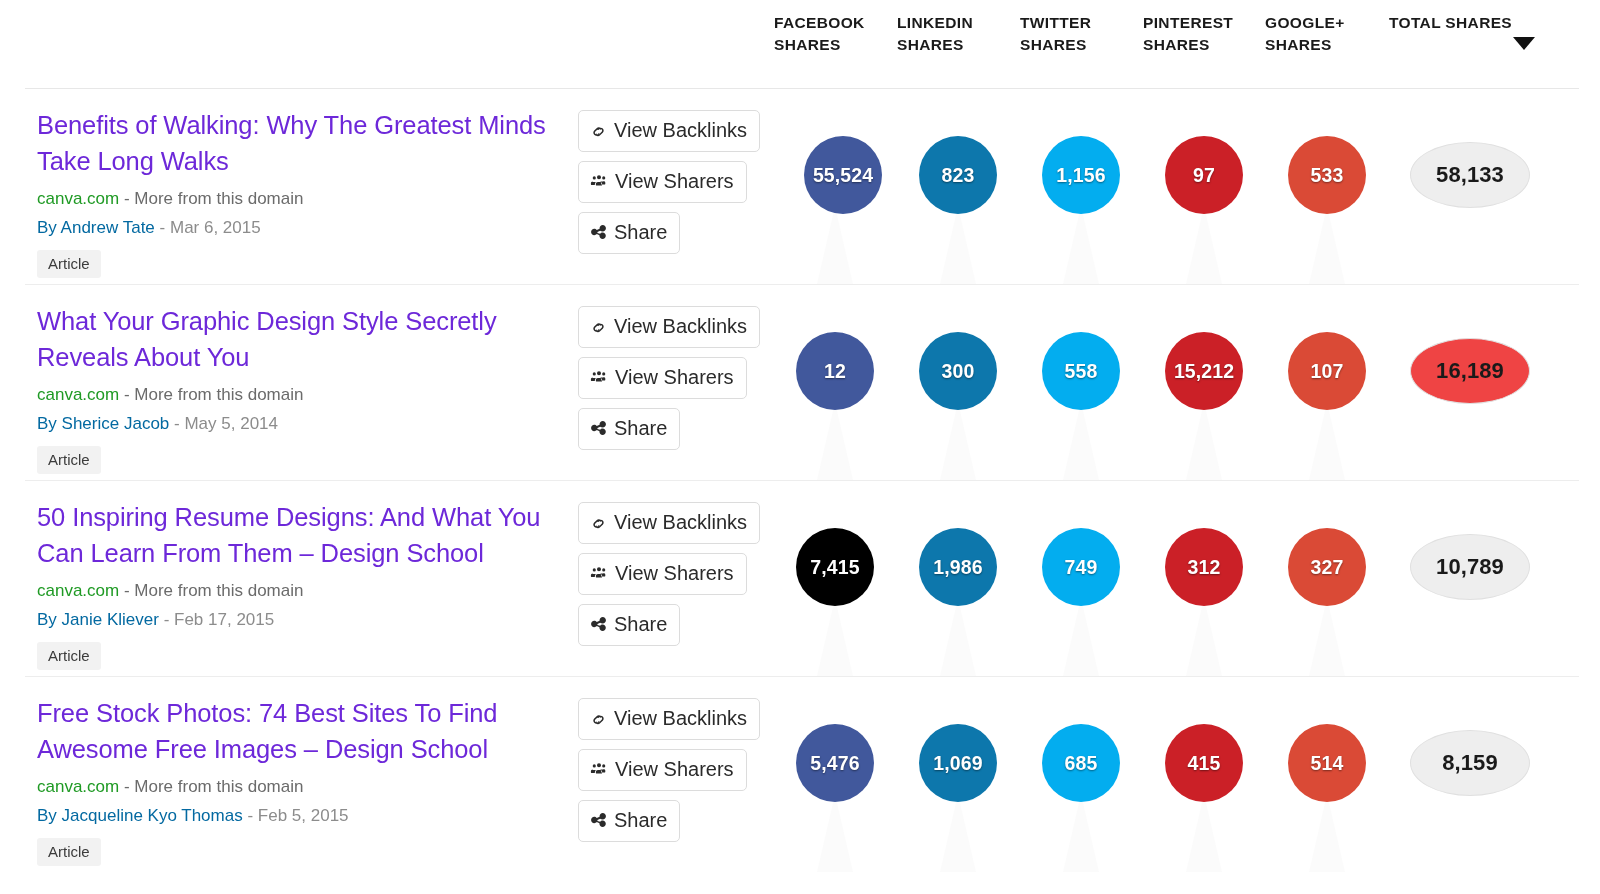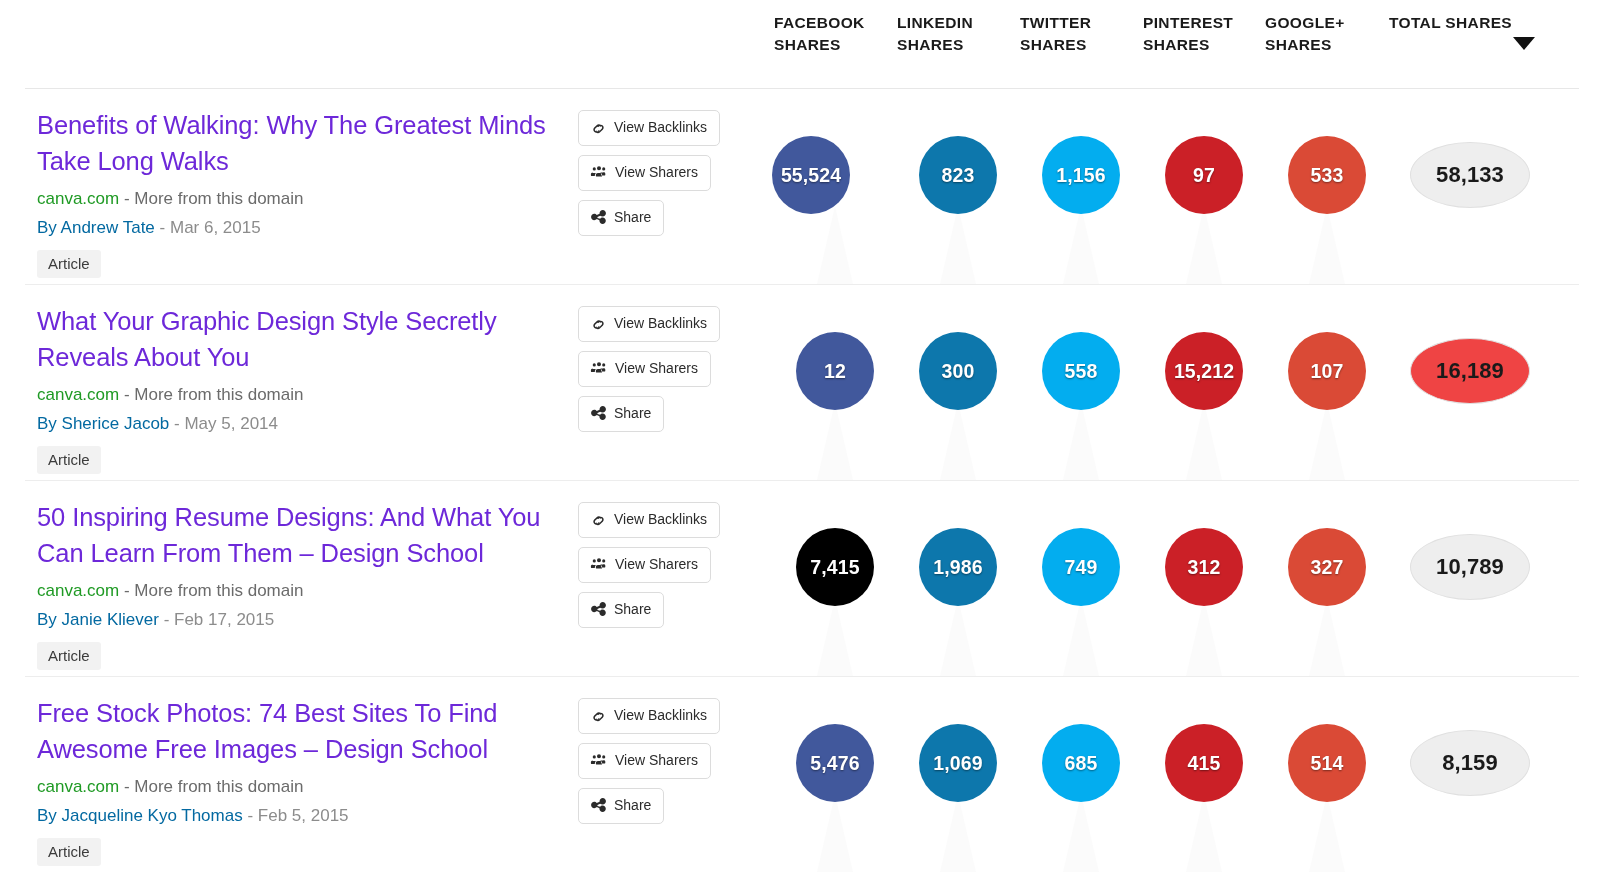--- a/index.html
+++ b/index.html
@@ -139,21 +139,21 @@
     width: 175px;
   }
   .btn {
     display: inline-flex;
     align-items: center;
     gap: 7px;
     background: #fff;
     border: 1px solid #dcdcdc;
     border-radius: 5px;
     padding: 8px 12px 9px 11px;
-    font-size: 14px;
+    font-size: 20px;
     color: #2b2b2b;
     cursor: pointer;
     margin-bottom: 9px;
     font-family: "Liberation Sans", sans-serif;
     line-height: 1.15;
     white-space: nowrap;
   }
   .btn svg { display: block; flex: none; }
 
   
@@ -270,21 +270,21 @@
         <span>Share</span>
       </button>
     </div>
 
     <div class="bubbles">
       <div class="cone" style="left:817px"></div>
       <div class="cone" style="left:940px"></div>
       <div class="cone" style="left:1063px"></div>
       <div class="cone" style="left:1186px"></div>
       <div class="cone" style="left:1309px"></div>
-      <div class="bubble" style="left: 772px; background: rgb(65, 88, 156);">55,524</div>
+      <div class="bubble" style="left: 804px; background: rgb(65, 88, 156);">55,524</div>
       <div class="bubble" style="left: 919px; background: rgb(13, 119, 172);">823</div>
       <div class="bubble" style="left: 1042px; background: rgb(3, 173, 239);">1,156</div>
       <div class="bubble" style="left: 1165px; background: rgb(203, 32, 39);">97</div>
       <div class="bubble" style="left: 1288px; background: rgb(218, 74, 54);">533</div>
       <div class="bubble total" style="left: 1410px; background: rgb(238, 238, 238);">58,133</div>
     </div>
   </div>
 
   <div class="row">
     <div class="row-rule" style="display: block;"></div>

